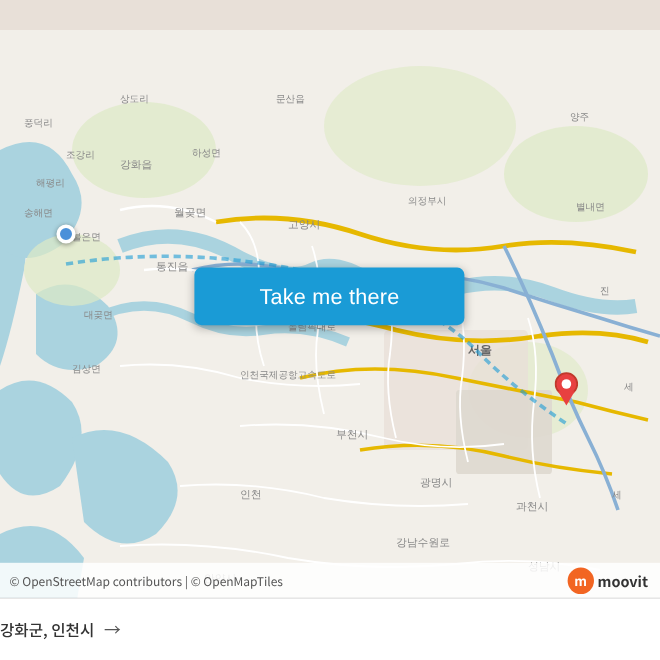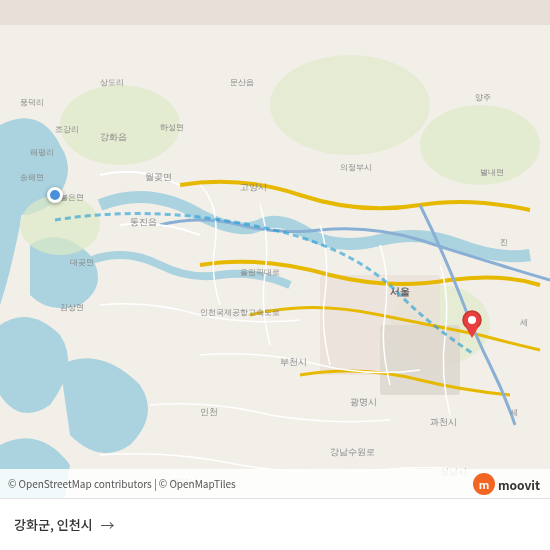--- a/index.html
+++ b/index.html
@@ -44,21 +44,21 @@
       border: 3px solid white;
       box-shadow: 0 1px 4px rgba(0,0,0,0.4);
     }
 
     
     #bottom-bar {
       position: absolute;
       bottom: 0; left: 0;
       width: 100%;
       background: white;
-      padding: 10px 14px;
+      padding: 10px 0;
       display: flex;
       align-items: center;
       border-top: 1px solid #e0e0e0;
       min-height: 52px;
     }
 
     #route-from {
       font-size: 13px;
       color: #333;
       font-weight: 500;
@@ -212,20 +212,21 @@
   <div class="origin-marker" style="left: 47px; top: 187px;"></div>
 
   <div style="position: absolute; left: 462px; top: 310px;">
     <svg width="20" height="30" viewBox="0 0 20 30">
       <ellipse cx="10" cy="10" rx="9" ry="9" fill="#e84040" stroke="#c0392b" stroke-width="1.5"></ellipse>
       <polygon points="10,28 3,16 17,16" fill="#e84040"></polygon>
       <circle cx="10" cy="10" r="4" fill="white"></circle>
     </svg>
   </div>
 
+  <button id="take-me-there-btn">Take me there</button>
 
   <div id="attribution">
     <span>© OpenStreetMap contributors | © OpenMapTiles</span>
   </div>
 
   <div class="moovit-logo" style="bottom: 55px;">
     <div class="moovit-m">m</div>
     <span class="moovit-text">moovit</span>
   </div>
 

